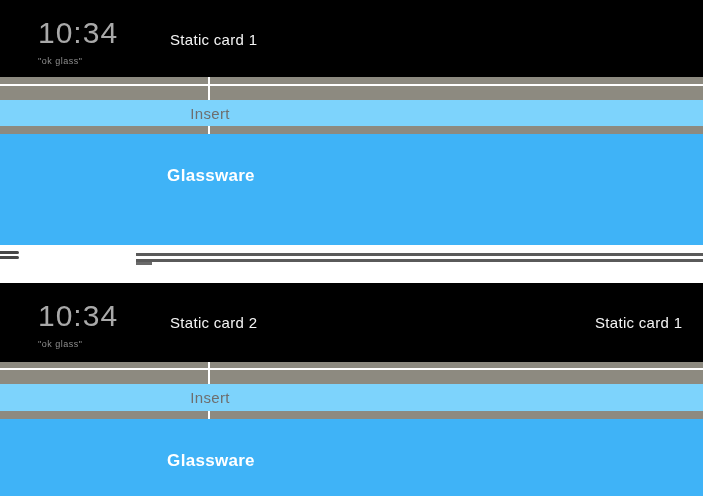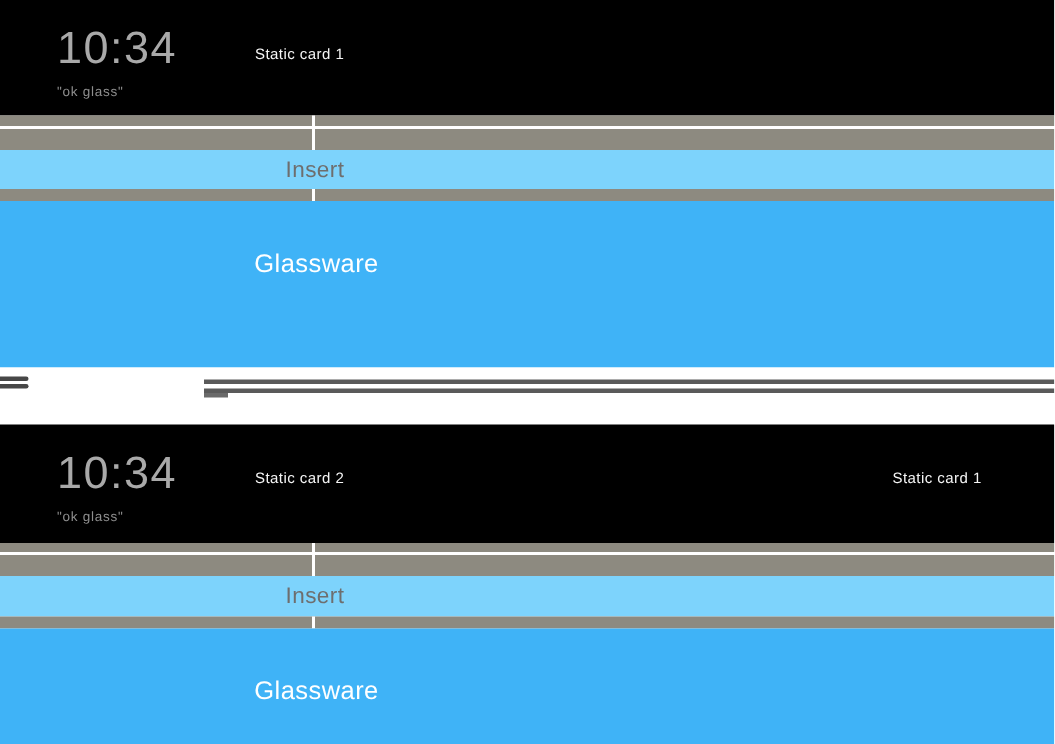--- a/index.html
+++ b/index.html
@@ -48,21 +48,21 @@
     line-height: 1;
   }
   .clock-hotword {
     margin-top: 8px;
     font-size: 9px;
     color: var(--hotword_text);
     letter-spacing: 0.5px;
   }
   .card-label {
     position: absolute;
-    font-size: 10px;
+    font-size: 15px;
     color: #f5f5f5;
     letter-spacing: 0.3px;
     white-space: nowrap;
   }
   .card-label.pos-a { left: 170px; top: 31px; }
   .card-label.pos-b { left: 595px; top: 31px; }
   
   .gray-strip {
     position: relative;
     width: 100%;
@@ -97,20 +97,21 @@
     transform: translateX(-50%);
     font-size: 15px;
     color: var(--insert_text);
     letter-spacing: 0.3px;
   }
   
   .glassware {
     position: relative;
     width: 100%;
     background: var(--blue);
+    font-weight: bold;
   }
   .glassware.h1 { height: 111px; }
   .glassware.h2 { height: 77px; }
   .glassware-label {
     position: absolute;
     left: 211px;
     top: 32px;
     transform: translateX(-50%);
     font-size: 17px;
     color: #ffffff;

